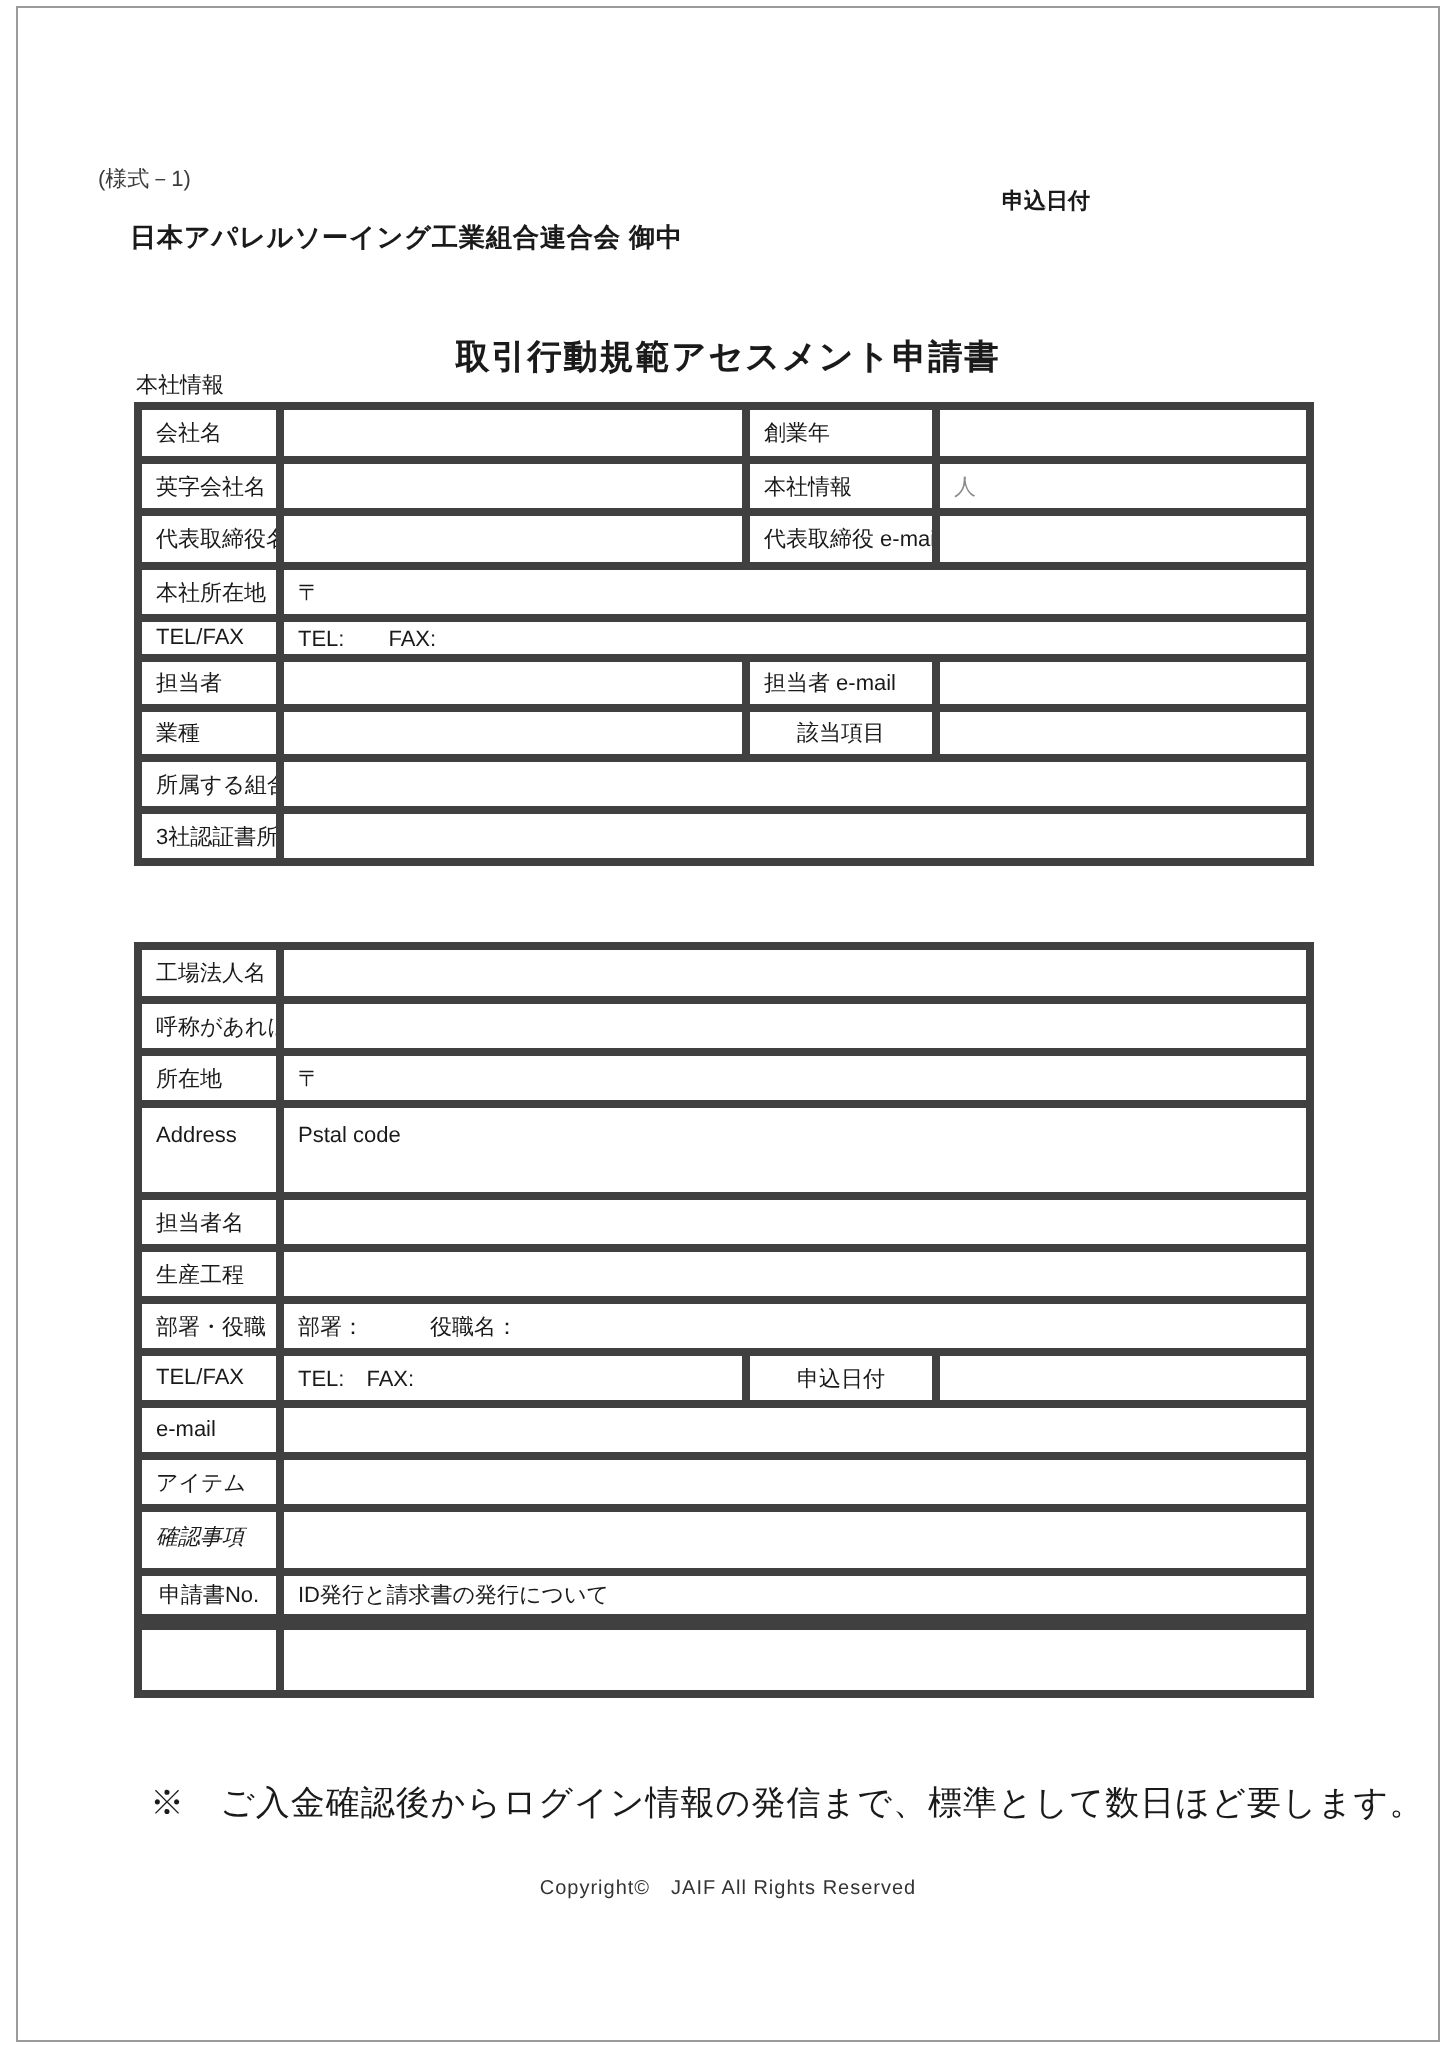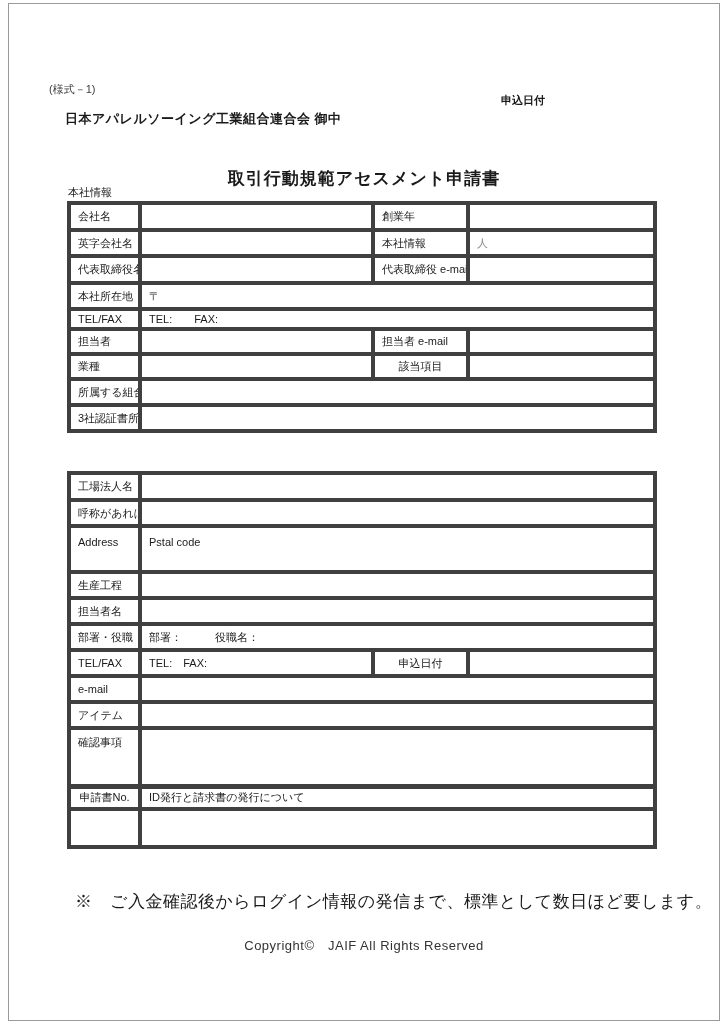--- a/index.html
+++ b/index.html
@@ -42,25 +42,25 @@
   .t1 { left:58px; top:197px; width:586px; }
   .t2 { left:58px; top:467px; width:586px; }
   .t3 { left:58px; top:780px; width:586px; }
 
   .h20{height:20px} .h23{height:23px} .h25{height:25px} .h26{height:26px}
   .h27{height:27px} .h38{height:38px} .h46{height:46px} .h59{height:59px}
 
   .center { text-align:center; padding-left:2px;margin-top:16px; }
   .gray { color:#8a8a8a; }
   .vtop { vertical-align:top; padding-top:8px; }
-  .vtop2 { vertical-align:top; padding-top:5px; }
+  .vtop2 { vertical-align:top; padding-top:5px;font-style:italic; }
   .thick-top td { border-top-width:2px; }
 
   .note { left:66px; top:886px; font-size:17px; letter-spacing:0.5px; }
-  .copyright { left:0; right:0; top:933px; text-align:center; font-size:13px; color:#333333; letter-spacing:0.5px; }
+  .copyright { left:0; right:0; top:933px; text-align:center; font-size:10px; color:#333333; letter-spacing:0.5px; }
 </style>
 </head>
 <body>
 
 <div class="page">
 
   <div class="abs form-code">(様式－1)</div>
   <div class="abs app-date">申込日付</div>
   <div class="abs addressee">日本アパレルソーイング工業組合連合会 御中</div>
   <div class="abs doc-title">取引行動規範アセスメント申請書</div>
@@ -133,30 +133,34 @@
       </colgroup>
     <tbody>
         <tr class="h27">
       <td>工場法人名</td>
       <td colspan="3"></td>
     </tr>
     <tr class="h26">
       <td>呼称があれば</td>
       <td colspan="3"></td>
     </tr>
+    <tr class="h26">
+      <td>所在地</td>
+      <td colspan="3">〒</td>
+    </tr>
     <tr class="h46">
       <td class="vtop">Address</td>
       <td colspan="3" class="vtop">Pstal code</td>
     </tr>
     <tr class="h26">
+      <td>担当者名</td>
+      <td colspan="3"></td>
+    </tr>
+    <tr class="h26">
       <td>生産工程</td>
-      <td colspan="3"></td>
-    </tr>
-    <tr class="h26">
-      <td>担当者名</td>
       <td colspan="3"></td>
     </tr>
     <tr class="h26 thick-top">
       <td>部署・役職</td>
       <td colspan="3">部署：　　　役職名：</td>
     </tr>
     <tr class="h26">
       <td>TEL/FAX</td>
       <td>TEL:　FAX:</td>
       <td class="center">申込日付</td>

